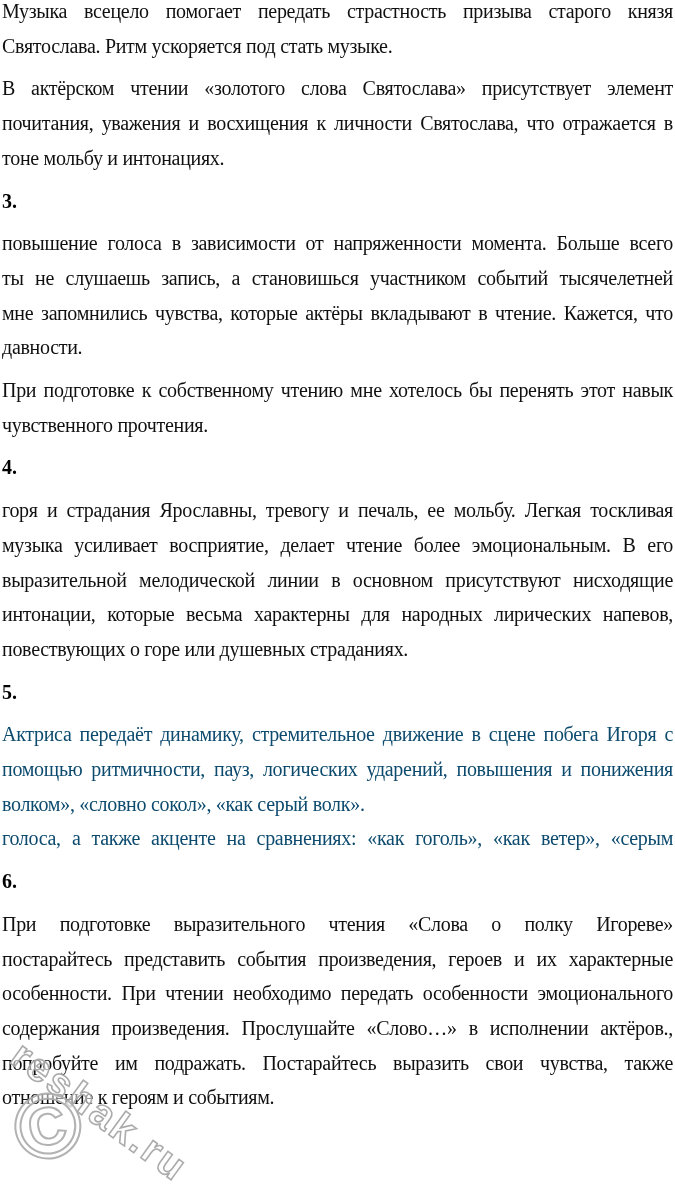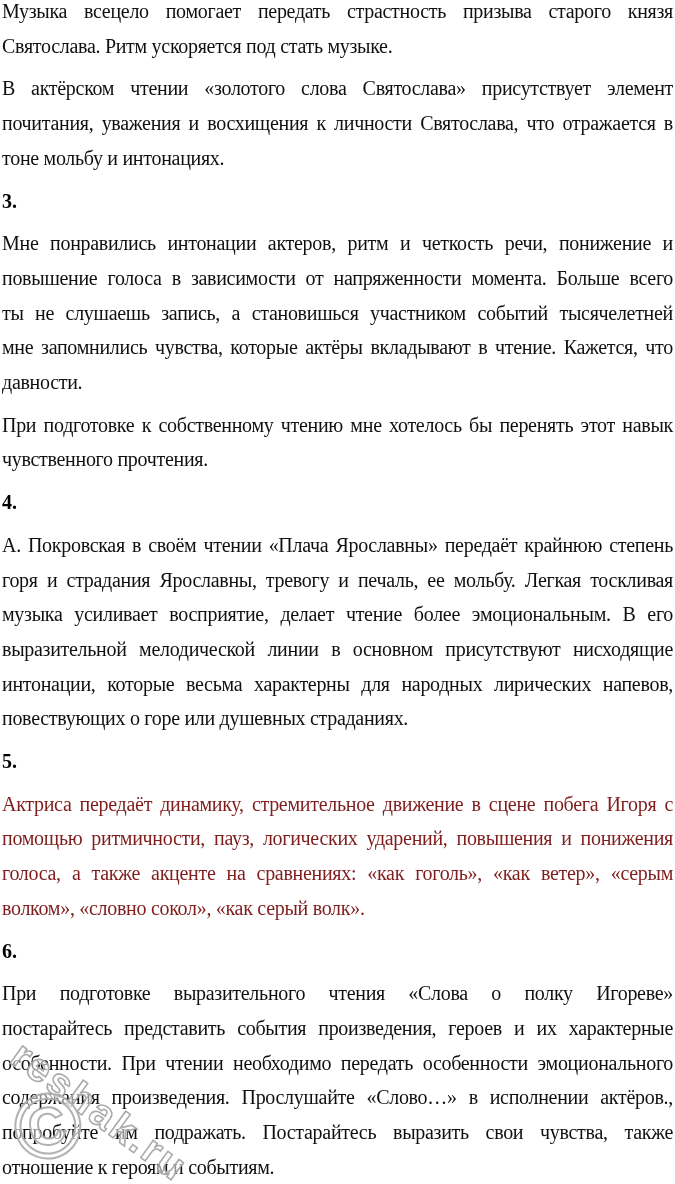--- a/index.html
+++ b/index.html
@@ -17,21 +17,21 @@
     top: -6px;
     width: 671px;
   }
   .para {
     margin: 0 0 8px 0;
     font-size: 20px;
     line-height: 34.7px;
     letter-spacing: -0.3px;
     color: #101010;
   }
-  .para.muted { color: #7f1d1d; }
+  .para.muted { color: #0c4a6e; }
   .ln { text-align: justify; text-align-last: justify; }
   .ln.last { text-align-last: left; }
   .hnum {
     font-weight: bold;
     font-size: 20px;
     line-height: 34.7px;
     margin: 0 0 8px 0;
     color: #000000;
   }
   .watermark { pointer-events: none; }
@@ -75,50 +75,48 @@
 
     <div class="para">
       <div class="ln">В актёрском чтении «золотого слова Святослава» присутствует элемент</div>
       <div class="ln">почитания, уважения и восхищения к личности Святослава, что отражается в</div>
       <div class="ln last">тоне мольбу и интонациях.</div>
     </div>
 
     <div class="hnum">3.</div>
 
     <div class="para">
-      <div class="ln">Мне понравились интонации актеров, ритм и четкость речи, понижение и</div>
       <div class="ln">повышение голоса в зависимости от напряженности момента. Больше всего</div>
       <div class="ln">ты не слушаешь запись, а становишься участником событий тысячелетней</div>
       <div class="ln">мне запомнились чувства, которые актёры вкладывают в чтение. Кажется, что</div>
       <div class="ln last">давности.</div>
     </div>
 
     <div class="para">
       <div class="ln">При подготовке к собственному чтению мне хотелось бы перенять этот навык</div>
       <div class="ln last">чувственного прочтения.</div>
     </div>
 
     <div class="hnum">4.</div>
 
     <div class="para">
-      <div class="ln">А. Покровская в своём чтении «Плача Ярославны» передаёт крайнюю степень</div>
       <div class="ln">горя и страдания Ярославны, тревогу и печаль, ее мольбу. Легкая тоскливая</div>
       <div class="ln">музыка усиливает восприятие, делает чтение более эмоциональным. В его</div>
       <div class="ln">выразительной мелодической линии в основном присутствуют нисходящие</div>
       <div class="ln">интонации, которые весьма характерны для народных лирических напевов,</div>
       <div class="ln last">повествующих о горе или душевных страданиях.</div>
     </div>
 
     <div class="hnum">5.</div>
 
     <div class="para muted">
       <div class="ln">Актриса передаёт динамику, стремительное движение в сцене побега Игоря с</div>
       <div class="ln">помощью ритмичности, пауз, логических ударений, повышения и понижения</div>
+      <div class="ln last">волком», «словно сокол», «как серый волк».</div>
       <div class="ln">голоса, а также акценте на сравнениях: «как гоголь», «как ветер», «серым</div>
-      <div class="ln last">волком», «словно сокол», «как серый волк».</div>
     </div>
 
     <div class="hnum">6.</div>
 
     <div class="para">
       <div class="ln">При подготовке выразительного чтения «Слова о полку Игореве»</div>
       <div class="ln">постарайтесь представить события произведения, героев и их характерные</div>
       <div class="ln">особенности. При чтении необходимо передать особенности эмоционального</div>
       <div class="ln">содержания произведения. Прослушайте «Слово…» в исполнении актёров.,</div>
       <div class="ln">попробуйте им подражать. Постарайтесь выразить свои чувства, также</div>

